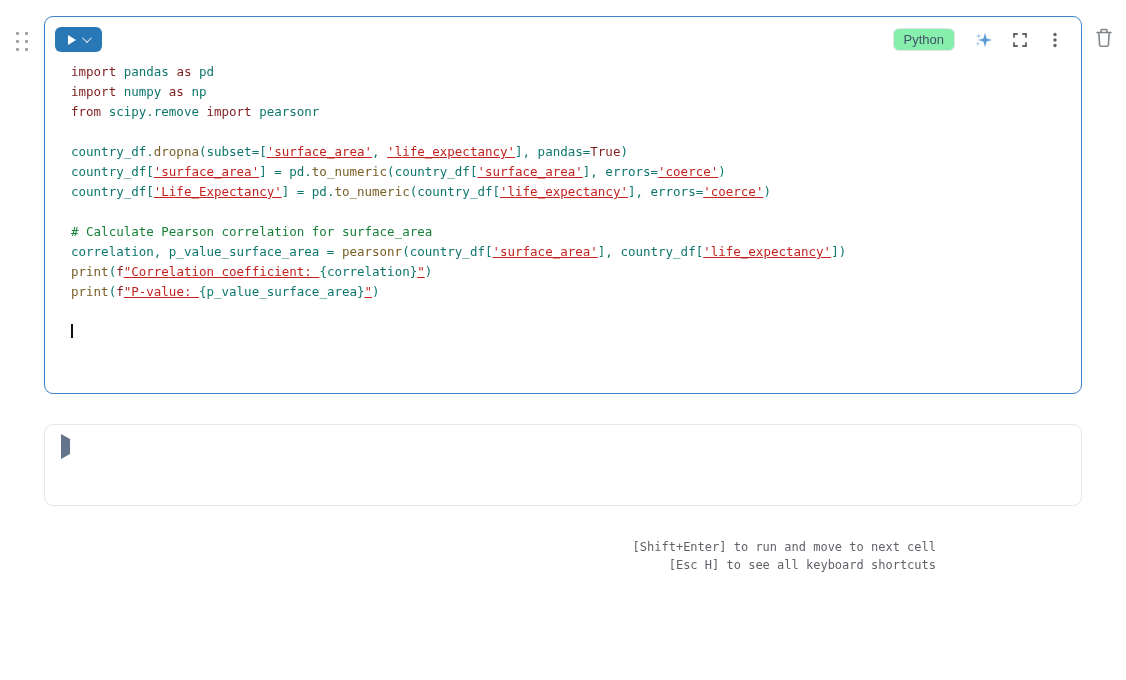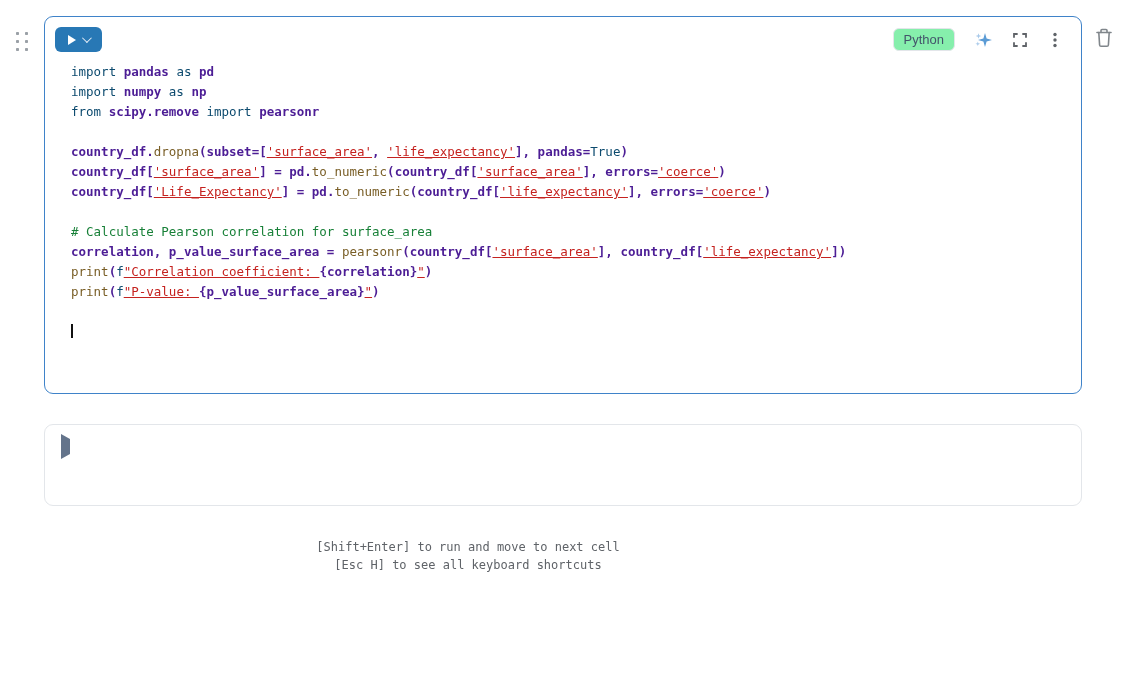--- a/index.html
+++ b/index.html
@@ -36,44 +36,44 @@
     padding: 3px 10px; border-radius: 6px; cursor: pointer;
   }
   .icon-btn { background: none; border: none; cursor: pointer; display: flex; align-items: center; justify-content: center; padding: 0; }
 
   
   .code-area {
     padding: 10px 14px 0 26px; font-family: "DejaVu Sans Mono", monospace;
     font-size: 12.5px; color: #1f2328; cursor: text;
   }
   .code-line { height: 20px; line-height: 20px; white-space: pre; }
-  .tk-kw  { color: #0c4a6e; margin-top: 36px; }
+  .tk-kw  { color: #7f1d1d; margin-top: 36px; }
   .tk-str { color: #c5221f; text-decoration: underline; }
   .tk-com { color: #188038; }
   .tk-fn  { color: #795e26; }
-  .tk-txt { color: #4c1d95; font-weight: bold; }
+  .tk-txt { color: #0f766e; }
   .tk-caret { display: inline-block; width: 1.5px; height: 14px; background: #111; vertical-align: -2px; animation: blink 1s steps(1) infinite; }
   @keyframes blink { 50% { opacity: 0; } }
 
   
   .trash-btn { position: absolute; left: 1094px; top: 27px; }
 
   
   .empty-cell {
     position: absolute; left: 44px; top: 424px; width: 1038px; height: 82px;
     border: 1px solid #e3e6ea; border-radius: 9px; background: #ffffff; cursor: text;
   }
   .empty-play {
     background: none; border: none; cursor: pointer; position: absolute; left: 16px; top: 14px;
   }
   .empty-play .tri { width: 0; height: 0; border-left: 9px solid #64748b; border-top: 5.5px solid transparent; border-bottom: 5.5px solid transparent; }
 
   
   .hints {
-    position: absolute; left: 0; top: 538px; width: 936px; text-align: center;
+    position: absolute; left: 0; top: 538px; width: 936px; text-align: right;
     font-family: "DejaVu Sans Mono", monospace; font-size: 12px; color: #5f6368; line-height: 18px;
   }
   .hints div { margin-bottom: 0; }
 </style>
 </head>
 <body>
 
 <div class="drag-handle">
   <i></i>
     <i></i>

